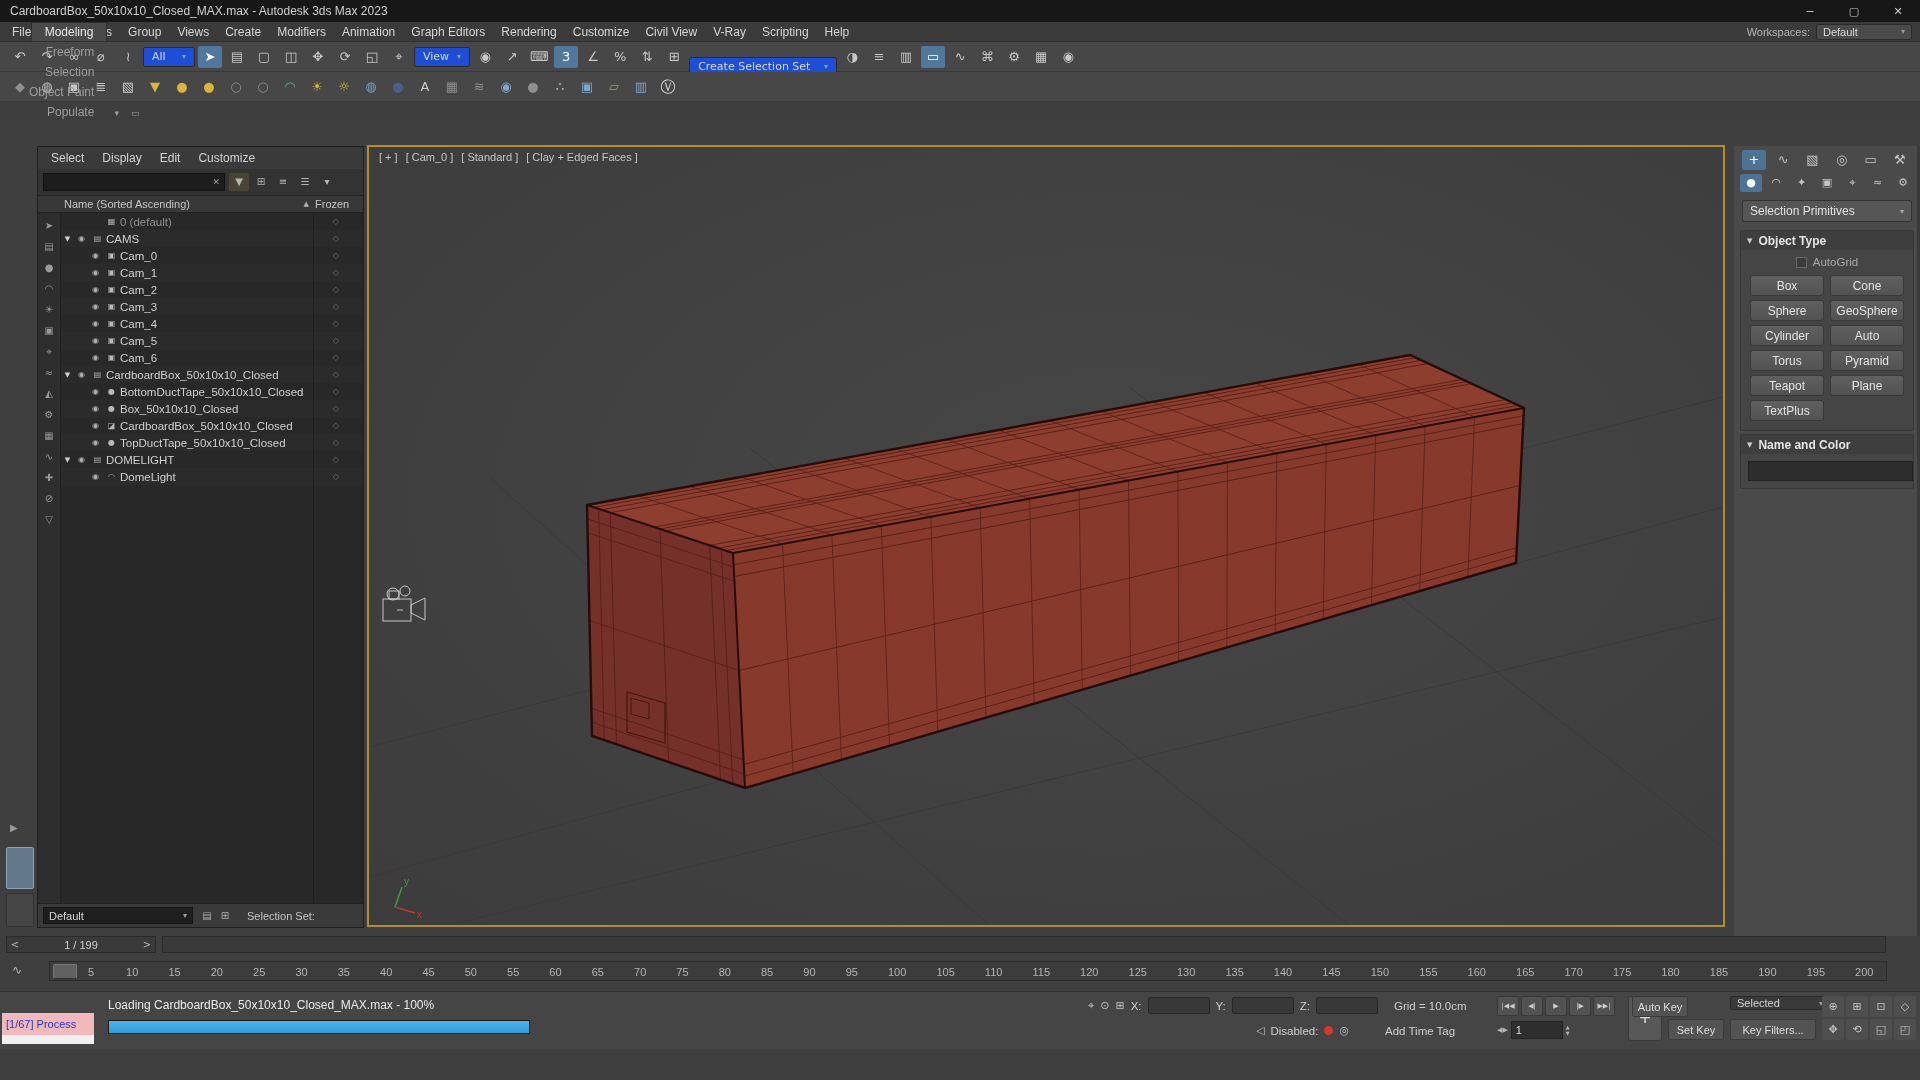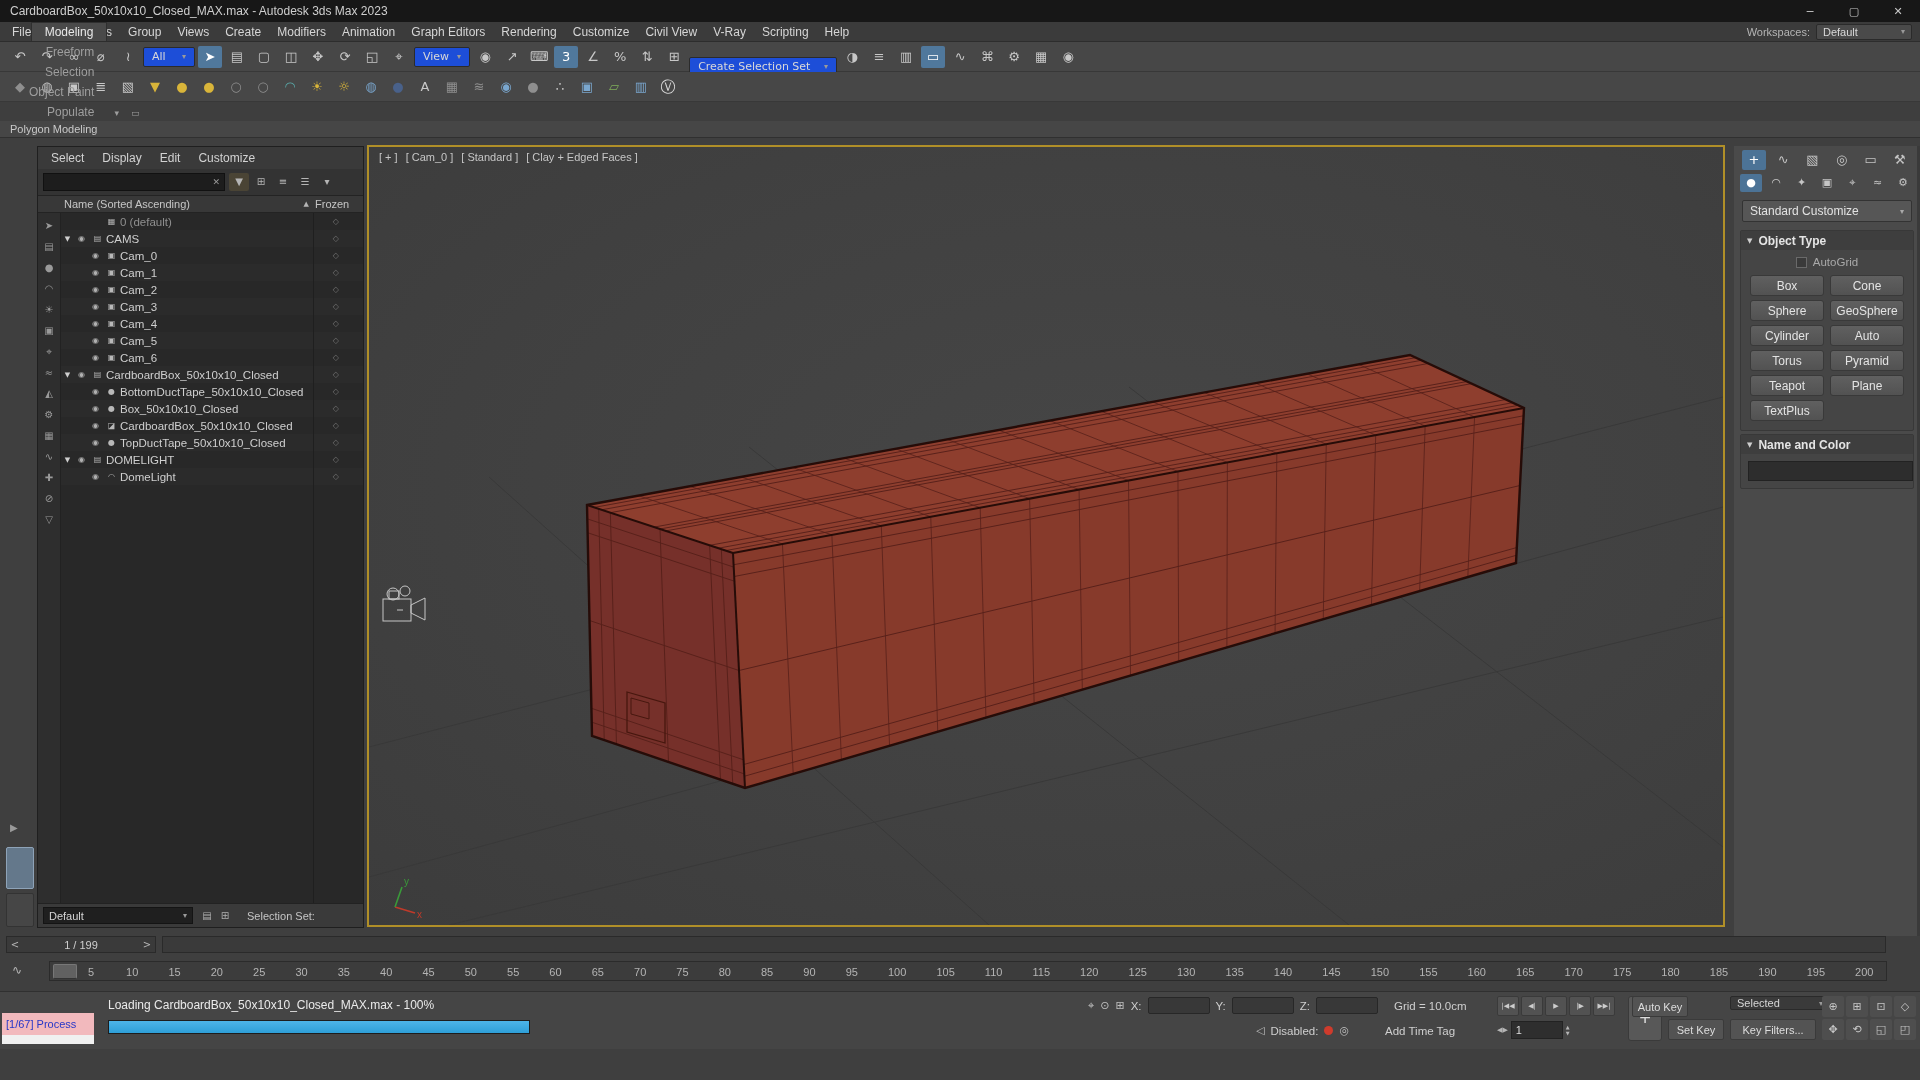--- a/index.html
+++ b/index.html
@@ -313,21 +313,20 @@
 
     <span class="rtab active">Modeling</span>
         <span class="rtab">Freeform</span>
         <span class="rtab">Selection</span>
         <span class="rtab">Object Paint</span>
         <span class="rtab">Populate</span>
       </div>
     <span class="rtab-icon icon">▾</span>
     <span class="rtab-icon icon">▭</span>
   </div>
-  <div class="rstrip">Polygon Modeling</div>
 
   <span class="gutter-arrow icon">▶</span>
   <div class="ltab1"></div>
   <div class="ltab2"></div>
 
   <div class="explorer">
     <div class="exp-menus">
 
     <span class="exp-menu">Select</span>
         <span class="exp-menu">Display</span>
@@ -620,21 +619,21 @@
 
     <span class="cp-cat icon active">●</span>
         <span class="cp-cat icon">◠</span>
         <span class="cp-cat icon">✦</span>
         <span class="cp-cat icon">▣</span>
         <span class="cp-cat icon">⌖</span>
         <span class="cp-cat icon">≈</span>
         <span class="cp-cat icon">⚙</span>
       </div>
     <div class="cp-dd">
-        <span>Standard Customize</span>
+        <span>Selection Primitives</span>
       </div>
     <div class="cp-rollout">
       <div class="cp-roll-head">
         <span class="rarrow icon">▼</span>
         <span>Object Type</span>
       </div>
       <div class="cp-autogrid">
         <span class="cp-check"></span>
         <span class="cp-autogrid-label">AutoGrid</span>
       </div>

